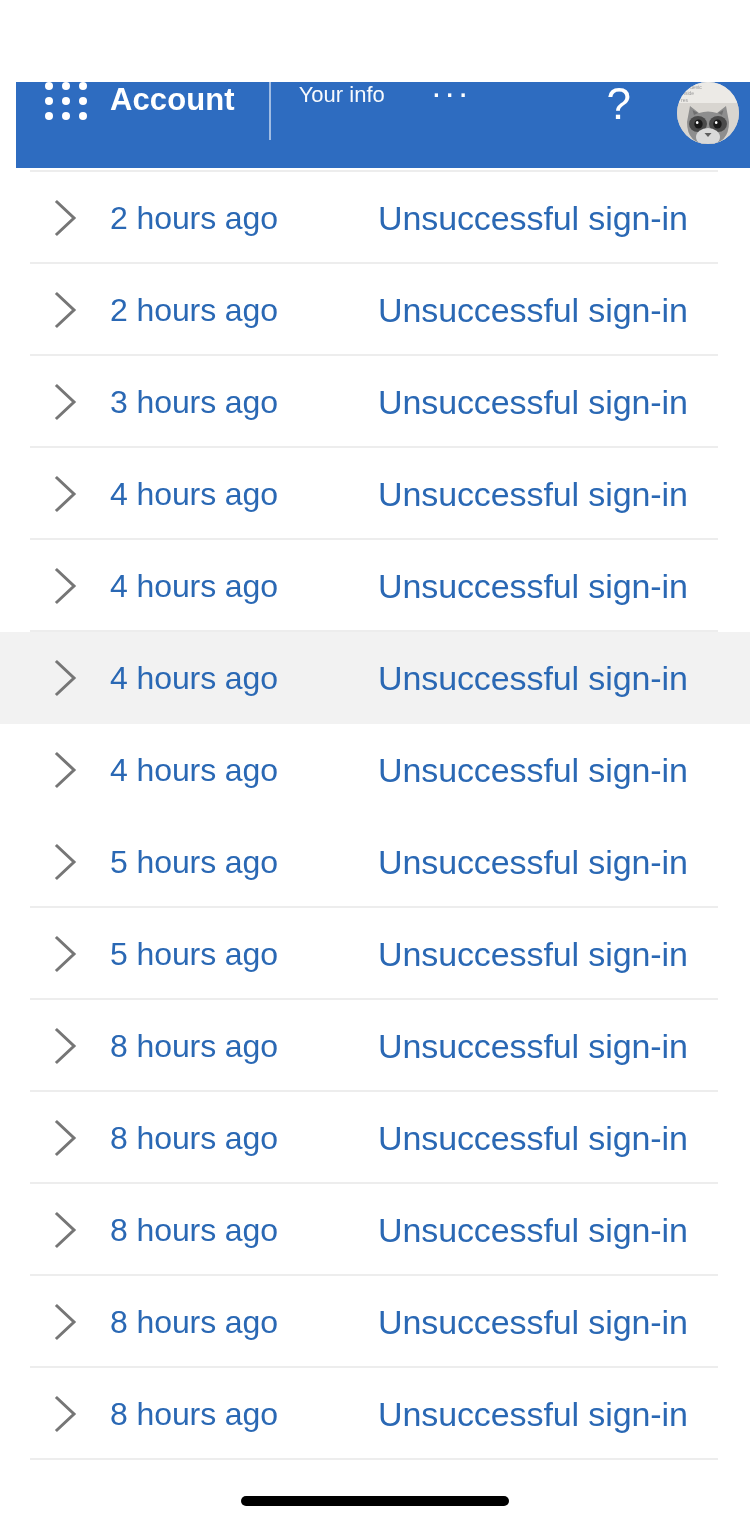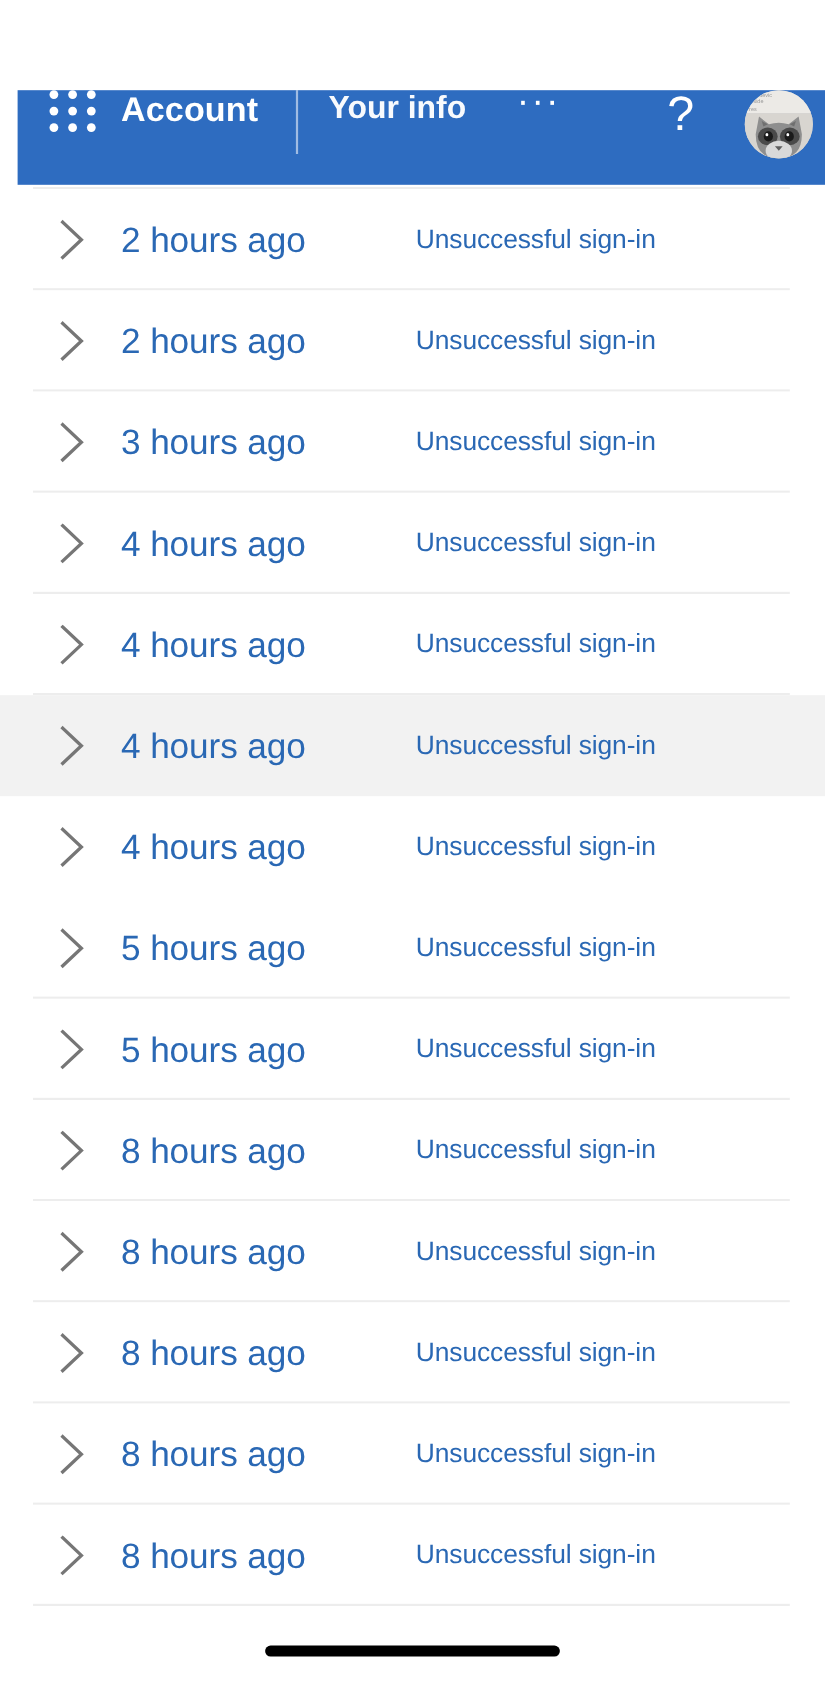--- a/index.html
+++ b/index.html
@@ -69,23 +69,23 @@
     white-space:nowrap;
     cursor:pointer;
   }
   .nav-sep {
     width:2px; height:58px;
     background:rgba(255,255,255,0.55);
     margin:0 28px 0 34px;
     flex:0 0 auto;
   }
   .nav-link {
-    font-size:29px;
+    font-size:22px;
     color:#ffffff;
-    font-weight:700;
+    font-weight:400;
     white-space:nowrap;
     cursor:pointer;
     opacity:0.97;
   }
   .nav-overflow {
     font-size:34px;
     color:#ffffff;
     margin-left:46px;
     letter-spacing:2px;
     line-height:0.6;
@@ -172,21 +172,21 @@
   .chev svg { display:block; }
   .row-time {
     font-size:32px;
     color:#2a68b4;
     margin-left:24px;
     white-space:nowrap;
     flex:0 0 auto;
     letter-spacing:-0.1px;
   }
   .row-event {
-    font-size:24px;
+    font-size:34px;
     color:#2a68b4;
     position:absolute;
     left:378px;
     white-space:nowrap;
     letter-spacing:-0.1px;
   }
 
   
   .home-ind-wrap {
     position:absolute;

